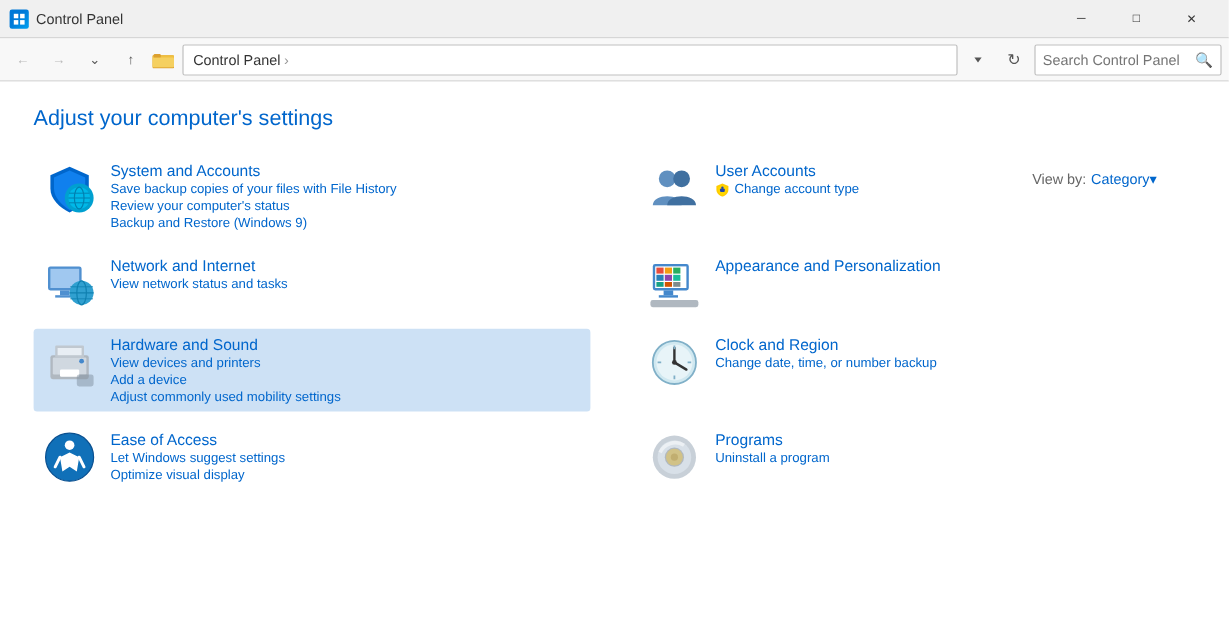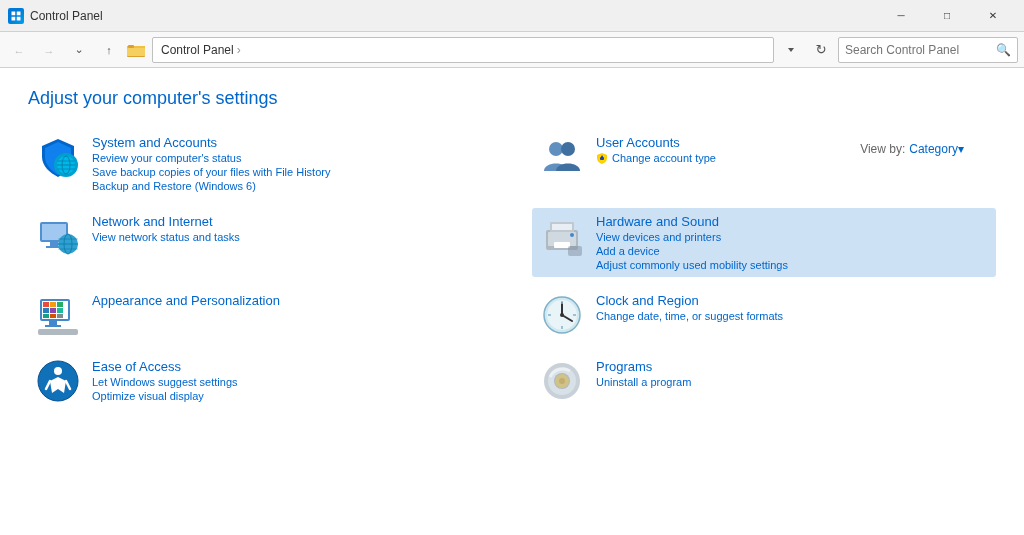--- a/index.html
+++ b/index.html
@@ -57,21 +57,21 @@
       border-radius: 2px;
     }
     .address-path .path-item { color: #333; }
     .address-path .sep { color: #999; margin: 0 3px; }
     .refresh-btn {
       width: 26px; height: 26px; border: none; background: transparent;
       cursor: pointer; border-radius: 3px; color: #555;
       display: flex; align-items: center; justify-content: center;
     }
     .search-box {
-      width: 180px; height: 26px;
+      width: 156px; height: 26px;
       border: 1px solid #c0c0c0;
       border-radius: 2px;
       display: flex; align-items: center;
       background: #fff;
       padding: 0 6px;
     }
     .search-box input {
       border: none; outline: none; width: 100%; font-size: 12px;
       color: #999; background: transparent;
     }
@@ -212,23 +212,23 @@
             <ellipse cx="30" cy="30" rx="12" ry="12" fill="#00a0d0"></ellipse>
             <ellipse cx="30" cy="30" rx="9" ry="9" fill="#00b8e8"></ellipse>
             <ellipse cx="30" cy="30" rx="4" ry="9" fill="none" stroke="#0080b0" stroke-width="1"></ellipse>
             <line x1="21" y1="30" x2="39" y2="30" stroke="#0080b0" stroke-width="1"></line>
             <line x1="21.5" y1="26" x2="38.5" y2="26" stroke="#0080b0" stroke-width="0.8"></line>
             <line x1="21.5" y1="34" x2="38.5" y2="34" stroke="#0080b0" stroke-width="0.8"></line>
           </svg>
         </div>
         <div class="panel-text">
           <span class="panel-title">System and Accounts</span>
+          <span class="panel-link">Save backup copies of your files with File History</span>
           <span class="panel-link">Review your computer's status</span>
-          <span class="panel-link">Save backup copies of your files with File History</span>
-          <span class="panel-link">Backup and Restore (Windows 6)</span>
+          <span class="panel-link">Backup and Restore (Windows 9)</span>
         </div>
       </div>
 
       <div class="panel-item">
         <div class="panel-icon">
           <svg width="44" height="44" viewBox="0 0 44 44">
 
             <circle cx="16" cy="14" r="7" fill="#6090c0"></circle>
             <path d="M4 36 C4 26 28 26 28 36" fill="#6090c0"></path>
             <circle cx="28" cy="14" r="7" fill="#4070a0"></circle>
@@ -265,42 +265,20 @@
             <line x1="22.5" y1="25" x2="41.5" y2="25" stroke="#1080b0" stroke-width="0.7"></line>
             <line x1="22.5" y1="35" x2="41.5" y2="35" stroke="#1080b0" stroke-width="0.7"></line>
           </svg>
         </div>
         <div class="panel-text">
           <span class="panel-title">Network and Internet</span>
           <span class="panel-link">View network status and tasks</span>
         </div>
       </div>
 
-      <div class="panel-item active">
-        <div class="panel-icon">
-          <svg width="44" height="44" viewBox="0 0 44 44">
-
-            <rect x="6" y="16" width="32" height="20" rx="2" fill="#b0b8c0"></rect>
-            <rect x="8" y="18" width="28" height="14" rx="1" fill="#d0d8e0"></rect>
-            <rect x="10" y="8" width="24" height="10" rx="1" fill="#c0c8d0"></rect>
-            <rect x="12" y="10" width="20" height="6" fill="#e8eef4"></rect>
-            <rect x="14" y="28" width="16" height="6" rx="1" fill="#fff"></rect>
-            <circle cx="32" cy="21" r="2" fill="#4488cc"></circle>
-
-            <rect x="28" y="32" width="14" height="10" rx="2" fill="#8090a0" opacity="0.5"></rect>
-          </svg>
-        </div>
-        <div class="panel-text">
-          <span class="panel-title">Hardware and Sound</span>
-          <span class="panel-link">View devices and printers</span>
-          <span class="panel-link">Add a device</span>
-          <span class="panel-link">Adjust commonly used mobility settings</span>
-        </div>
-      </div>
-
       <div class="panel-item">
         <div class="panel-icon">
           <svg width="44" height="44" viewBox="0 0 44 44">
 
             <rect x="4" y="6" width="30" height="22" rx="2" fill="#4488cc"></rect>
             <rect x="6" y="8" width="26" height="18" fill="#fff"></rect>
 
             <rect x="7" y="9" width="6" height="5" fill="#e74c3c"></rect>
             <rect x="14" y="9" width="6" height="5" fill="#f39c12"></rect>
             <rect x="21" y="9" width="6" height="5" fill="#27ae60"></rect>
@@ -314,40 +292,62 @@
             <rect x="9" y="32" width="16" height="2" fill="#4488cc"></rect>
 
             <rect x="2" y="36" width="40" height="6" rx="2" fill="#b0b8c0"></rect>
           </svg>
         </div>
         <div class="panel-text">
           <span class="panel-title">Appearance and Personalization</span>
         </div>
       </div>
 
+      <div class="panel-item active">
+        <div class="panel-icon">
+          <svg width="44" height="44" viewBox="0 0 44 44">
+
+            <rect x="6" y="16" width="32" height="20" rx="2" fill="#b0b8c0"></rect>
+            <rect x="8" y="18" width="28" height="14" rx="1" fill="#d0d8e0"></rect>
+            <rect x="10" y="8" width="24" height="10" rx="1" fill="#c0c8d0"></rect>
+            <rect x="12" y="10" width="20" height="6" fill="#e8eef4"></rect>
+            <rect x="14" y="28" width="16" height="6" rx="1" fill="#fff"></rect>
+            <circle cx="32" cy="21" r="2" fill="#4488cc"></circle>
+
+            <rect x="28" y="32" width="14" height="10" rx="2" fill="#8090a0" opacity="0.5"></rect>
+          </svg>
+        </div>
+        <div class="panel-text">
+          <span class="panel-title">Hardware and Sound</span>
+          <span class="panel-link">View devices and printers</span>
+          <span class="panel-link">Add a device</span>
+          <span class="panel-link">Adjust commonly used mobility settings</span>
+        </div>
+      </div>
+
       <div class="panel-item">
         <div class="panel-icon">
           <svg width="44" height="44" viewBox="0 0 44 44">
             <circle cx="22" cy="22" r="18" fill="#d0e8f0"></circle>
             <circle cx="22" cy="22" r="18" fill="none" stroke="#80b0c8" stroke-width="1.5"></circle>
             <circle cx="22" cy="22" r="15" fill="#e8f4f8"></circle>
 
             <line x1="22" y1="22" x2="22" y2="10" stroke="#333" stroke-width="2" stroke-linecap="round"></line>
             <line x1="22" y1="22" x2="32" y2="28" stroke="#333" stroke-width="2" stroke-linecap="round"></line>
             <circle cx="22" cy="22" r="2" fill="#333"></circle>
 
             <line x1="22" y1="8" x2="22" y2="11" stroke="#80b0c8" stroke-width="1.5"></line>
             <line x1="22" y1="33" x2="22" y2="36" stroke="#80b0c8" stroke-width="1.5"></line>
             <line x1="8" y1="22" x2="11" y2="22" stroke="#80b0c8" stroke-width="1.5"></line>
             <line x1="33" y1="22" x2="36" y2="22" stroke="#80b0c8" stroke-width="1.5"></line>
           </svg>
         </div>
         <div class="panel-text">
           <span class="panel-title">Clock and Region</span>
-          <span class="panel-link">Change date, time, or suggest formats</span>
+          <span class="panel-link">Change date, time, or number backup</span>
         </div>
       </div>
 
       <div class="panel-item">
         <div class="panel-icon">
           <svg width="44" height="44" viewBox="0 0 44 44">
 
             <circle cx="22" cy="22" r="20" fill="#1070b8"></circle>
             <circle cx="22" cy="22" r="20" fill="none" stroke="#0a5090" stroke-width="1"></circle>
 

